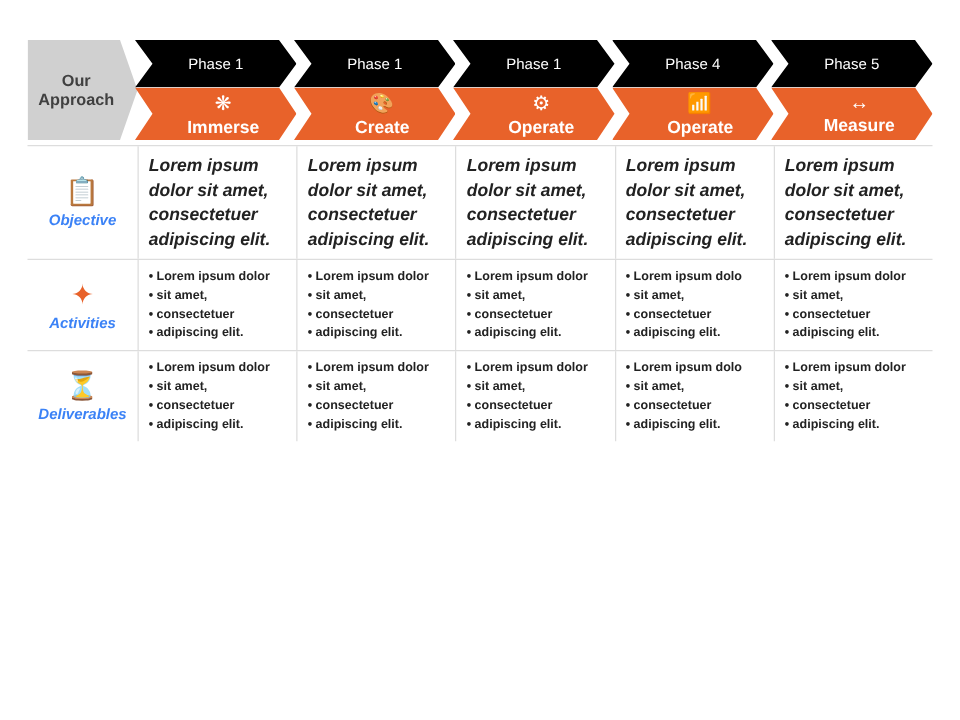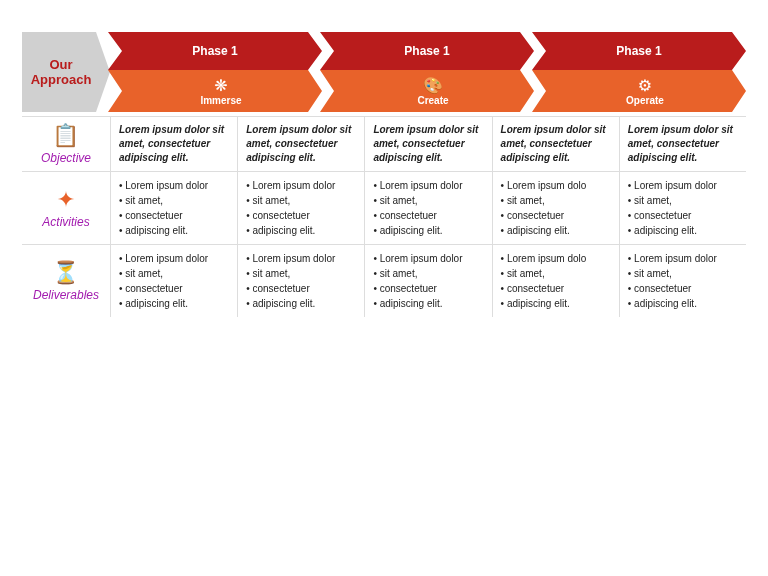--- a/index.html
+++ b/index.html
@@ -33,42 +33,42 @@
     }
 
     .approach-label {
       background: #d0d0d0;
       display: flex;
       align-items: center;
       justify-content: center;
       text-align: center;
       font-size: 13px;
       font-weight: bold;
-      color: #b91c1c;
+      color: #404040;
       width: 88px;
       min-width: 88px;
       clip-path: polygon(0 0, calc(100% - 14px) 0, 100% 50%, calc(100% - 14px) 100%, 0 100%);
       padding-right: 10px;
     }
 
     .phase-chevron {
       position: relative;
       display: flex;
       flex-direction: column;
       align-items: center;
       justify-content: flex-start;
       flex: 1;
       margin-left: -2px;
     }
 
     .phase-top {
-      background: #b91c1c;
+      background: #000000;
       color: white;
       font-size: 12px;
-      font-weight: bold;
+      font-weight: normal;
       text-align: center;
       width: 100%;
       height: 38px;
       display: flex;
       align-items: center;
       justify-content: center;
       clip-path: polygon(0 0, calc(100% - 14px) 0, 100% 50%, calc(100% - 14px) 100%, 0 100%, 14px 50%);
     }
 
     .phase-chevron:first-of-type .phase-top {
@@ -91,21 +91,21 @@
       clip-path: polygon(0 0, calc(100% - 14px) 0, 100% 50%, calc(100% - 14px) 100%, 0 100%);
       padding-left: 6px;
     }
 
     .phase-icon {
       font-size: 16px;
       color: white;
     }
 
     .phase-label {
-      font-size: 10px;
+      font-size: 14px;
       font-weight: bold;
       color: white;
       text-align: center;
     }
 
     
     .table-section {
       margin-top: 4px;
       display: flex;
       flex-direction: column;
@@ -128,43 +128,44 @@
     }
 
     .row-icon {
       font-size: 22px;
       color: #e8622a;
       margin-bottom: 2px;
     }
 
     .row-label {
       font-size: 12px;
-      font-weight: normal;
+      font-weight: bold;
       font-style: italic;
-      color: #a21caf;
+      color: #3b82f6;
       text-align: center;
     }
 
     .row-cells {
       display: flex;
       flex: 1;
     }
 
     .cell {
       flex: 1;
       padding: 6px 8px;
       border-left: 1px solid #ddd;
       font-size: 10px;
       color: #222;
+      font-weight: bold;
     }
 
     .cell-objective {
       font-style: italic;
       font-weight: bold;
-      font-size: 10px;
+      font-size: 14px;
       line-height: 1.4;
     }
 
     .cell ul {
       list-style: none;
       padding: 0;
     }
 
     .cell ul li::before {
       content: "• ";
@@ -197,20 +198,34 @@
         <div class="phase-bottom">
           <div class="phase-icon">🎨</div>
           <div class="phase-label">Create</div>
         </div>
       </div>
       <div class="phase-chevron">
         <div class="phase-top">Phase 1</div>
         <div class="phase-bottom">
           <div class="phase-icon">⚙</div>
           <div class="phase-label">Operate</div>
+        </div>
+      </div>
+      <div class="phase-chevron">
+        <div class="phase-top">Phase 4</div>
+        <div class="phase-bottom">
+          <div class="phase-icon">📶</div>
+          <div class="phase-label">Operate</div>
+        </div>
+      </div>
+      <div class="phase-chevron">
+        <div class="phase-top">Phase 5</div>
+        <div class="phase-bottom">
+          <div class="phase-icon">↔</div>
+          <div class="phase-label">Measure</div>
         </div>
       </div>
     </div>
 
   <div class="table-section">
 
   <div class="table-row">
         <div class="row-header">
           <div class="row-icon">📋</div>
           <div class="row-label">Objective</div>

